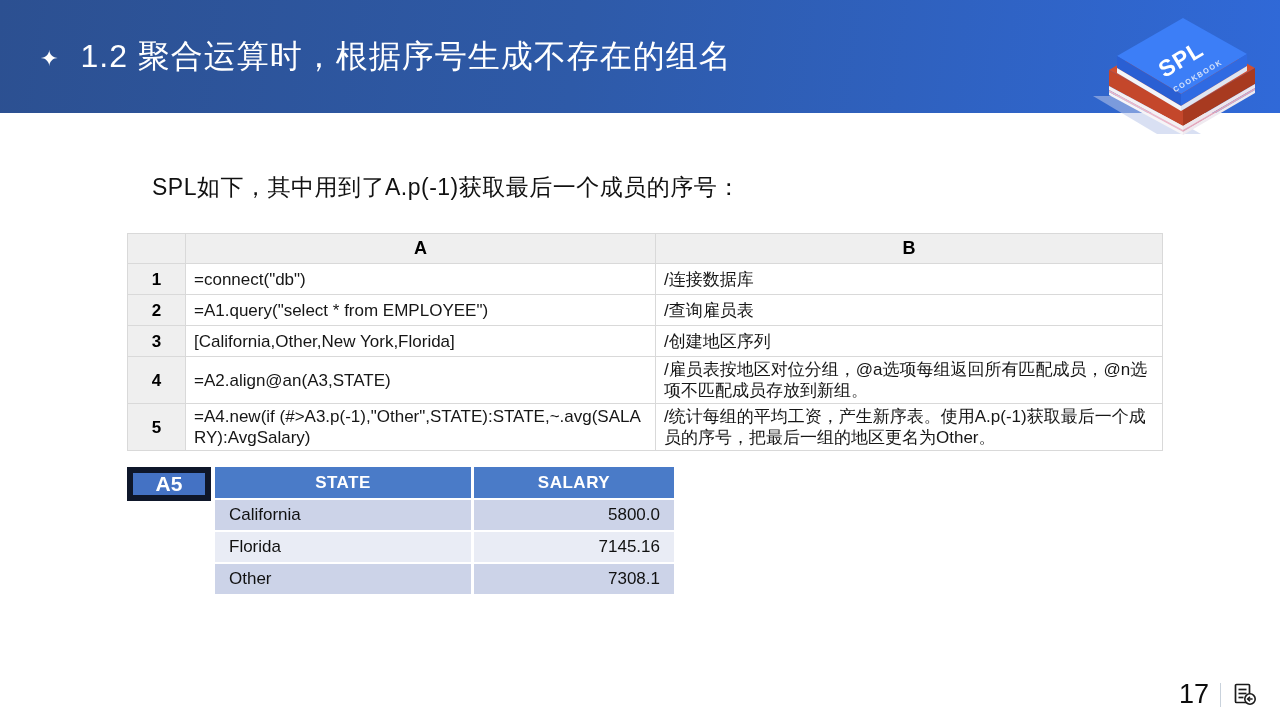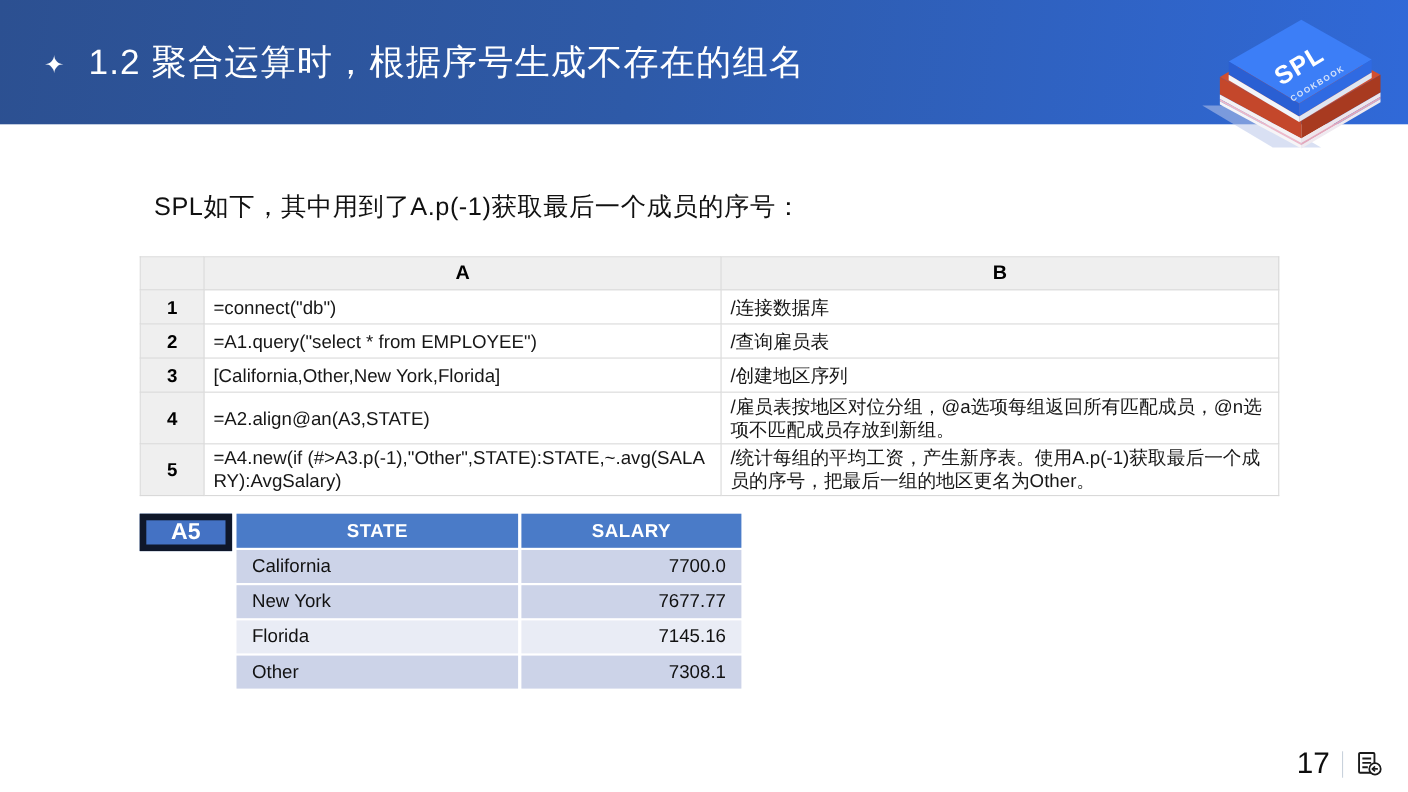--- a/index.html
+++ b/index.html
@@ -21,21 +21,21 @@
     color: #ffffff; font-size: 22px; margin-left: 40px; margin-top: 4px;
   }
   .header .title {
     color: #ffffff; font-size: 32px; letter-spacing: 1px; margin-left: 22px;
     font-weight: 400; white-space: nowrap;
   }
   .books { position: absolute; right: 14px; top: 4px; width: 190px; height: 140px; z-index: 3; }
 
   
   .intro {
-    position: absolute; left: 140px; top: 172px; font-size: 23px; color: #111;
+    position: absolute; left: 152px; top: 172px; font-size: 23px; color: #111;
     letter-spacing: 0.5px; white-space: nowrap;
   }
 
   
   .code-table {
     position: absolute; left: 127px; top: 233px; width: 1035px;
     border-collapse: collapse; table-layout: fixed;
     font-size: 17px; color: #161616;
   }
   .code-table col.c-num { width: 58px; }
@@ -167,25 +167,21 @@
     <table class="result-table">
       <thead>
         <tr>
           <th class="col-state">STATE</th>
           <th class="col-salary">SALARY</th>
         </tr>
       </thead>
       <tbody>
         <tr class="odd">
           <td class="state">California</td>
-          <td class="salary">7700.0</td>
-        </tr>
-        <tr class="odd">
-          <td class="state">New York</td>
-          <td class="salary">7677.77</td>
+          <td class="salary">5800.0</td>
         </tr>
         <tr class="even">
           <td class="state">Florida</td>
           <td class="salary">7145.16</td>
         </tr>
         <tr class="odd">
           <td class="state">Other</td>
           <td class="salary">7308.1</td>
         </tr>
       </tbody>

